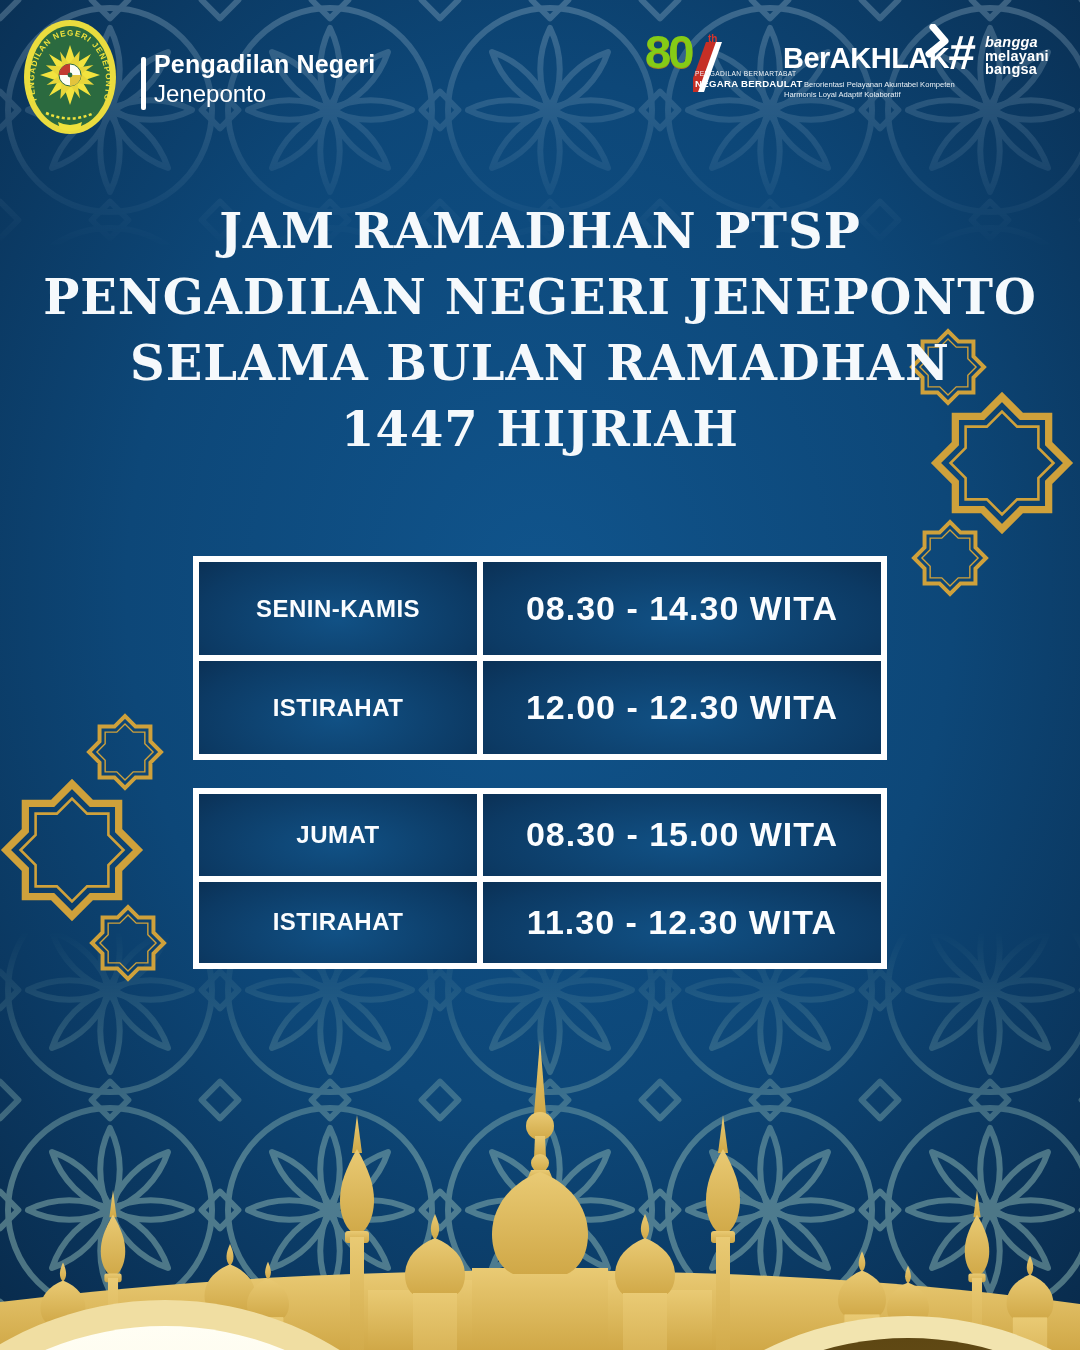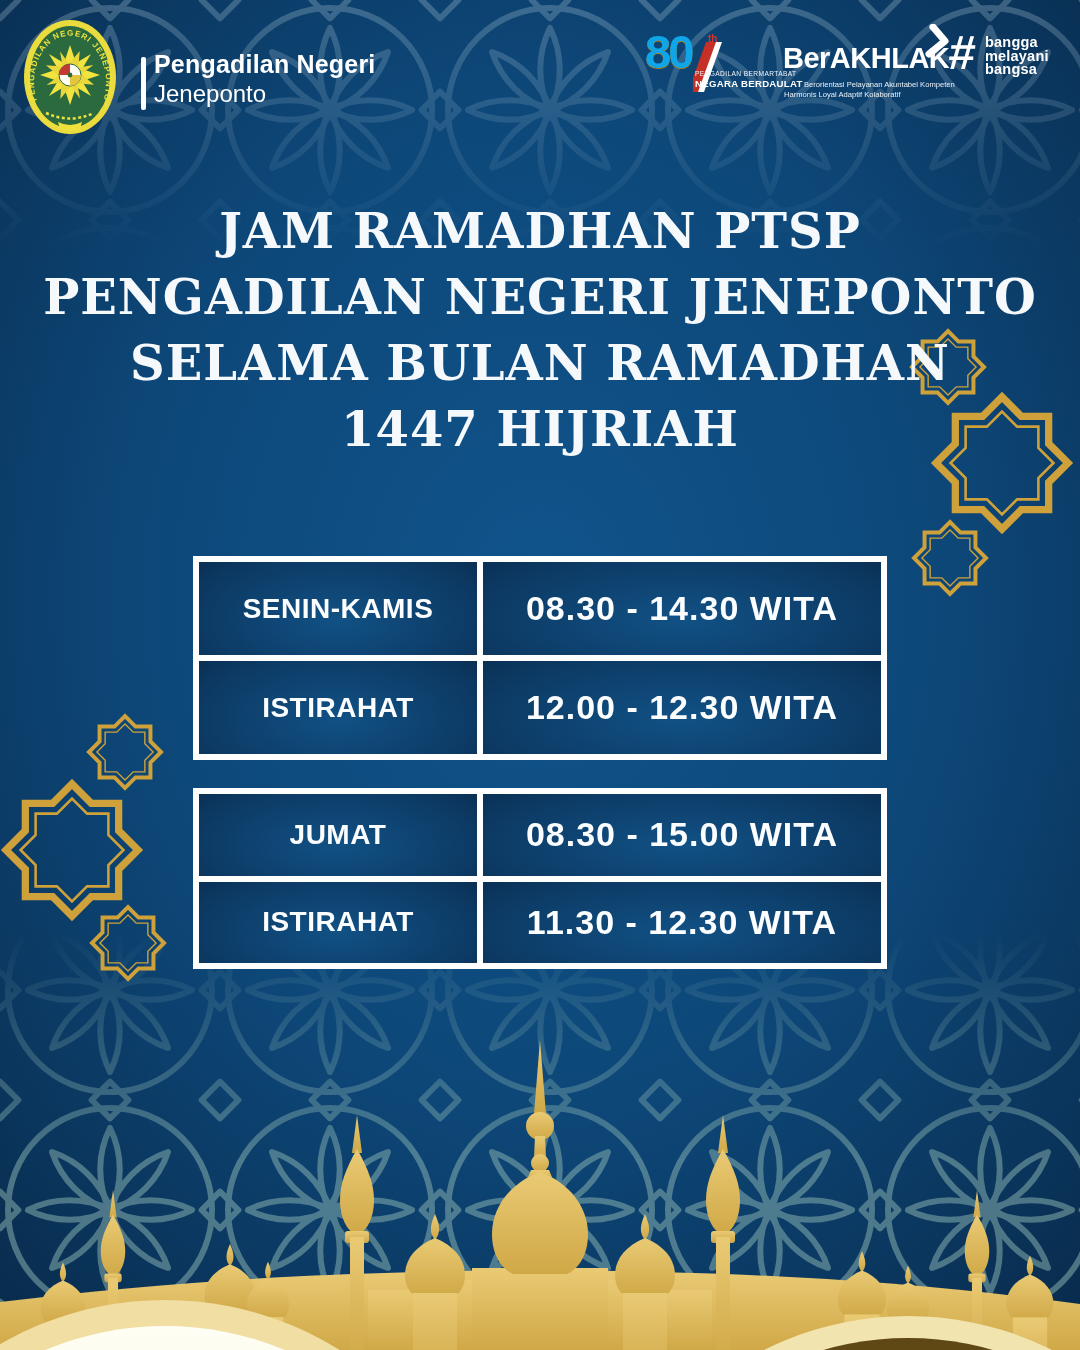--- a/index.html
+++ b/index.html
@@ -10,46 +10,46 @@
   svg.layer{position:absolute;left:0;top:0;pointer-events:none;}
   
   .header{position:absolute;left:0;top:0;width:1080px;height:150px;z-index:5;}
   .seal{position:absolute;left:22px;top:18px;width:96px;height:119px;}
   .org-divider{position:absolute;left:141px;top:57px;width:5px;height:53px;background:#fff;border-radius:2px;}
   .org-name{position:absolute;left:154px;top:50px;color:#fff;line-height:1.18;}
   .org-name .l1{font-size:25px;font-weight:bold;letter-spacing:.2px;}
   .org-name .l2{font-size:24px;font-weight:300;}
   .anniv{position:absolute;left:645px;top:30px;width:150px;height:80px;color:#fff;}
   .anniv .num{position:absolute;left:0;top:0;font-size:47px;font-weight:800;letter-spacing:-3px;line-height:44px;
-    color:#0ea5e9;text-shadow:0 1px 0 #a77f1f;}
+    color:#84cc16;text-shadow:0 1px 0 #a77f1f;}
   .anniv .th{position:absolute;left:63px;top:3px;font-size:10px;font-weight:800;color:#D7352B;}
   .anniv .ribbon{position:absolute;left:48px;top:12px;}
   .anniv .tag1{position:absolute;left:50px;top:40px;font-size:6.6px;letter-spacing:.4px;white-space:nowrap;color:#f2f5f8;}
   .anniv .tag2{position:absolute;left:50px;top:48px;font-size:9.6px;font-weight:bold;letter-spacing:.3px;white-space:nowrap;}
   .berakhlak{position:absolute;left:783px;top:28px;width:172px;height:80px;color:#fff;}
   .berakhlak .ttl{position:absolute;left:0;top:14px;font-size:29px;font-weight:800;letter-spacing:-.5px;}
   .berakhlak .chev{position:absolute;left:140px;top:-4px;}
   .berakhlak .s1{position:absolute;left:1px;top:52px;font-size:7.6px;white-space:nowrap;color:#EAF1F7;padding-left:20px;}
   .berakhlak .s2{position:absolute;left:1px;top:62px;font-size:7.6px;white-space:nowrap;color:#EAF1F7;}
   .bangga{position:absolute;left:948px;top:33px;width:120px;height:60px;color:#fff;}
   .bangga .hash{position:absolute;left:0;top:-4px;font-size:48px;font-weight:800;font-style:italic;line-height:48px;transform:skewX(-4deg);}
   .bangga .w{position:absolute;left:37px;font-size:14.5px;font-weight:800;letter-spacing:.2px;line-height:13px;}
-  .bangga .w1{top:3px;} .bangga .w2{top:16.5px;} .bangga .w3{top:30px;}
+  .bangga .w1{top:3px;font-style:italic;} .bangga .w2{top:16.5px;} .bangga .w3{top:30px;}
   
   .title{position:absolute;left:40px;top:198px;width:1000px;text-align:center;z-index:5;
     font-family:"DejaVu Serif","Liberation Serif",serif;color:#F5F9FC;}
   .title .tl{font-size:48px;font-weight:700;line-height:66px;letter-spacing:1px;white-space:nowrap;}
   
   .sched{position:absolute;left:193px;width:694px;z-index:5;background:#fff;border:6px solid #fff;
     display:grid;grid-template-columns:278px 1fr;gap:6px;box-sizing:border-box;}
   .sched.t1{top:556px;height:204px;grid-template-rows:1fr 1fr;}
   .sched.t2{top:788px;height:181px;grid-template-rows:1fr 1fr;}
   .cell{display:flex;align-items:center;justify-content:center;color:#FBFDFF;font-weight:bold;
     background:radial-gradient(120% 170% at 50% 62%, #115185 0%, #0C3A64 42%, #081F3A 80%, #071B33 100%);}
-  .cell.day{font-size:28px;letter-spacing:.5px;}
+  .cell.day{font-size:24px;letter-spacing:.5px;}
   .cell.time{font-size:34px;letter-spacing:1px;}
 </style>
 </head>
 <body>
 
 <div id="poster">
 
   <svg class="layer" width="1080" height="1350" viewBox="0 0 1080 1350">
     <defs>
       <radialGradient id="bgG" cx="0.5" cy="0.44" r="0.85">

